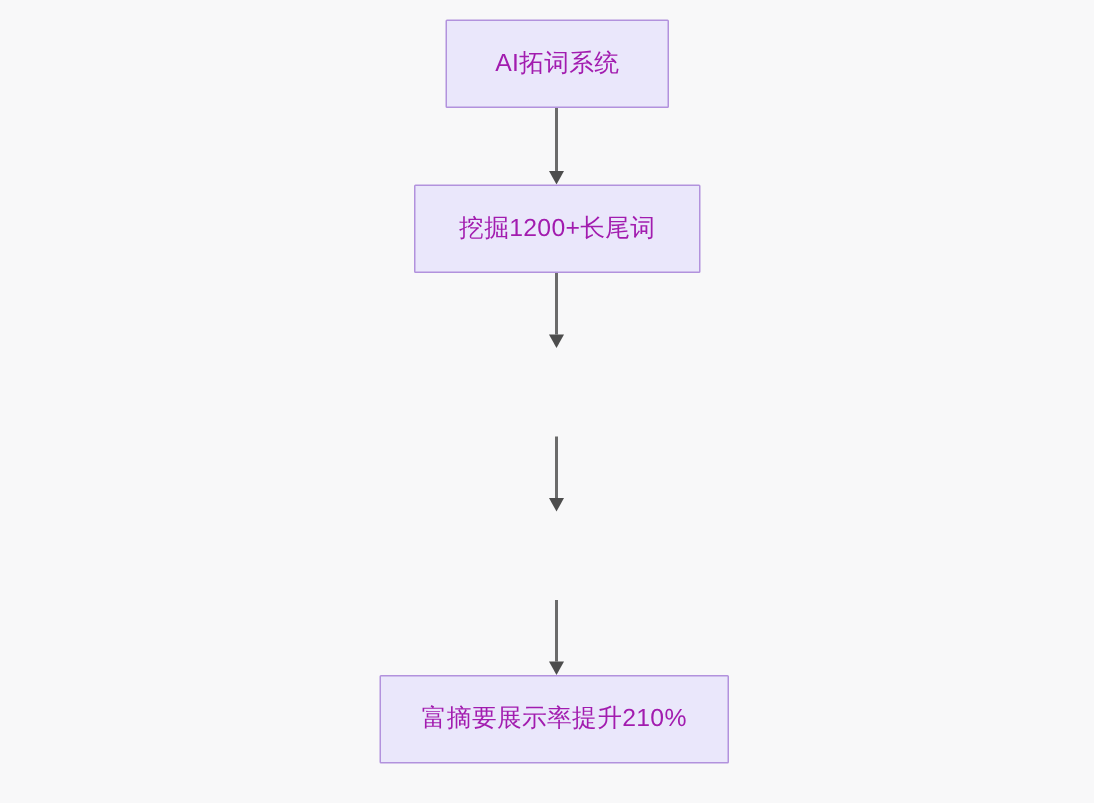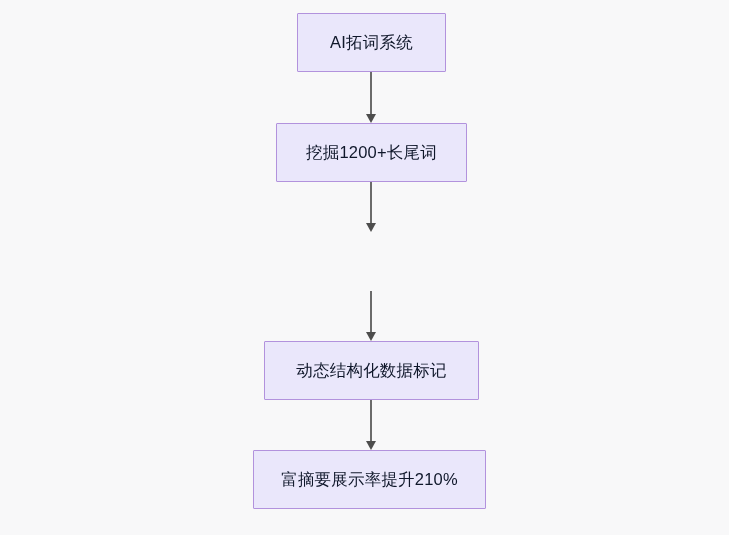--- a/index.html
+++ b/index.html
@@ -21,21 +21,21 @@
   }
   .node {
     position: absolute;
     box-sizing: border-box;
     background: #eae7fb;
     border: 1.4px solid #b292dd;
     border-radius: 1px;
     display: flex;
     align-items: center;
     justify-content: center;
-    color: #0f172a;
+    color: #a21caf;
     font-size: 16.5px;
     line-height: 1.2;
     letter-spacing: 0.2px;
     white-space: nowrap;
   }
   .node-label {
     display: block;
     padding: 0 6px;
   }
   .connector {
@@ -88,21 +88,18 @@
 
   <div class="node" style="left:297px; top:13px; width:149px; height:59px;">
     <span class="node-label">AI拓词系统</span>
   </div>
 
   <div class="node" style="left:276px; top:123px; width:191px; height:59px;">
     <span class="node-label">挖掘1200+长尾词</span>
   </div>
 
 
-  <div class="node" style="left:264px; top:341px; width:215px; height:59px;">
-    <span class="node-label">动态结构化数据标记</span>
-  </div>
 
   <div class="node" style="left:253px; top:450px; width:233px; height:59px;text-align:right;">
     <span class="node-label">富摘要展示率提升210%</span>
   </div>
 
 </div>
 
 </body></html>

